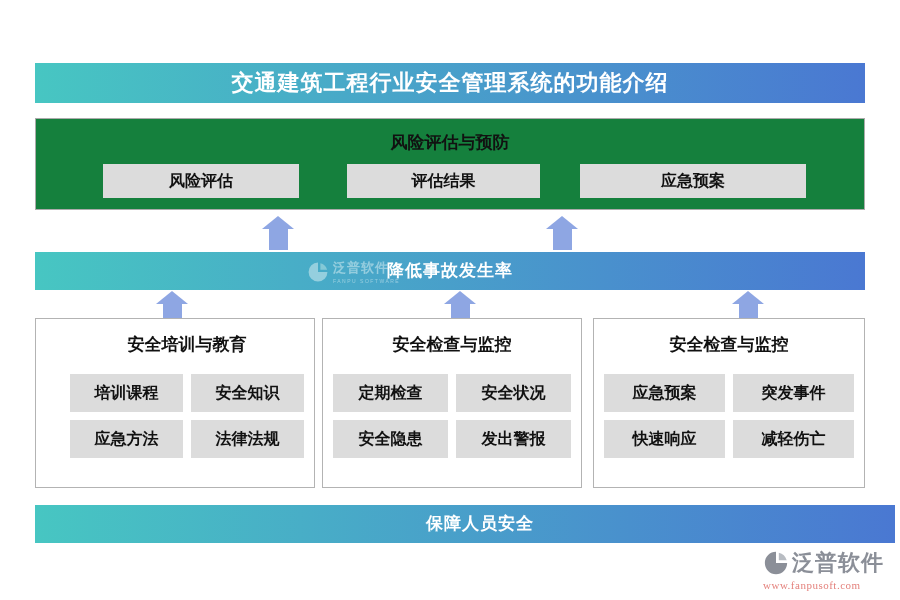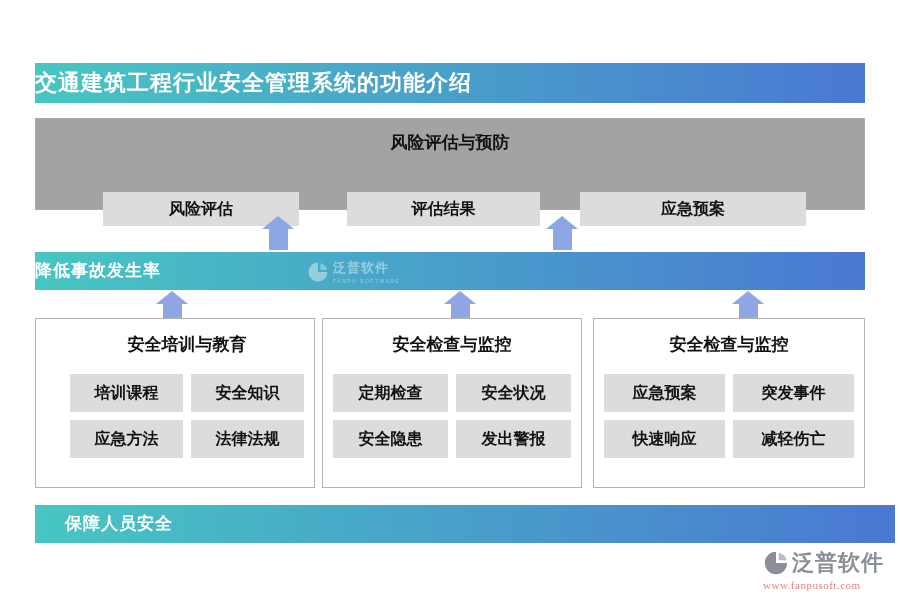--- a/index.html
+++ b/index.html
@@ -2,32 +2,32 @@
 <html><head>
 <meta charset="utf-8">
 <style>
   html,body{margin:0;padding:0;background:#fff;}
   body{font-family:"Liberation Sans","DejaVu Sans",sans-serif;}
   .canvas{position:relative;width:900px;height:600px;background:#fff;overflow:hidden;}
 
   
   .banner{position:absolute;left:35px;width:830px;
     background:linear-gradient(90deg,#47C6C2 0%,#4A78D2 100%);
-    color:#fff;font-weight:bold;}
+    color:#fff;font-weight:bold;text-align:center;}
   .banner-title{top:63px;height:40px;line-height:40px;font-size:22px;letter-spacing:1px;}
   .banner-mid{top:252px;height:38px;line-height:38px;font-size:17px;letter-spacing:1px;}
   .banner-bottom{top:505px;height:38px;line-height:38px;font-size:17px;letter-spacing:1px;padding-left:30px;}
 
   
-  .panel{position:absolute;background:#a3a3a3;border:1px solid #ABABAB;box-sizing:border-box;}
+  .panel{position:absolute;background:#15803d;border:1px solid #ABABAB;box-sizing:border-box;}
   .panel-top{left:35px;top:118px;width:830px;height:92px;}
   .panel-heading{text-align:center;font-size:17px;font-weight:bold;color:#111;padding-top:12px;}
 
   .top-btn{position:absolute;top:45px;height:34px;background:#DCDCDC;color:#111;
-    font-weight:bold;font-size:16px;display:flex;align-items:center;justify-content:center;margin-top:28px;}
+    font-weight:bold;font-size:16px;display:flex;align-items:center;justify-content:center;}
   .top-btn-0{left:67px;width:196px;}
   .top-btn-1{left:311px;width:193px;}
   .top-btn-2{left:544px;width:226px;}
 
   
   .arrow{position:absolute;width:32px;}
   .arrow .head{width:0;height:0;border-left:16px solid transparent;
     border-right:16px solid transparent;border-bottom:13px solid #8EA6E3;}
   .arrow .stem{width:19px;background:#8EA6E3;margin:0 auto;}
   .arrow-r1 .stem{height:21px;}

